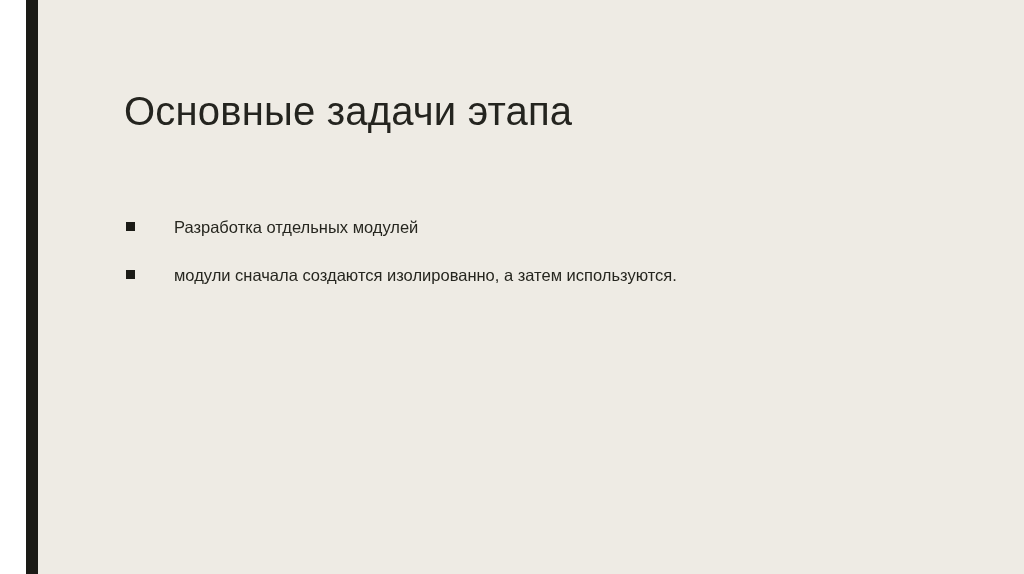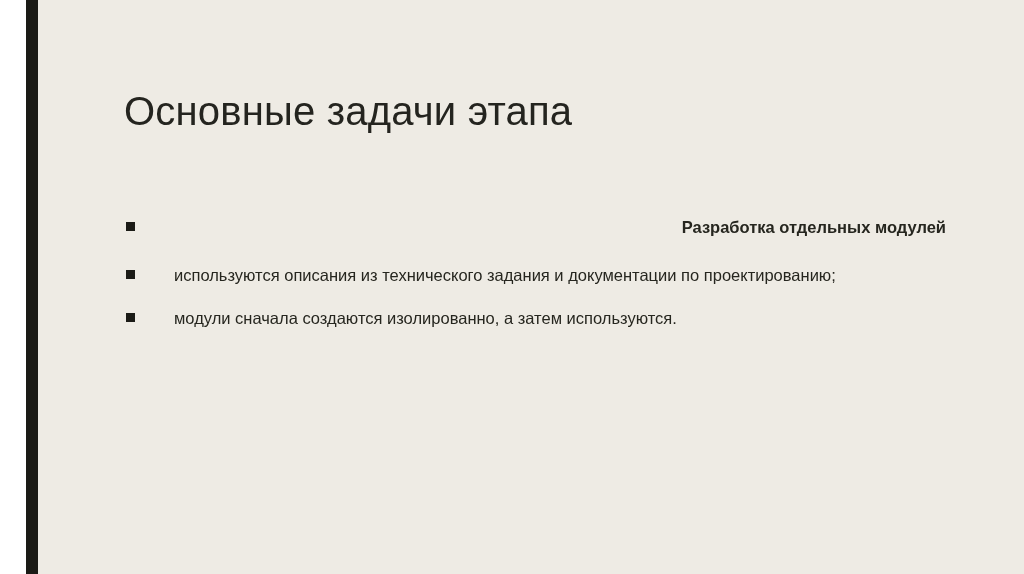--- a/index.html
+++ b/index.html
@@ -68,23 +68,22 @@
   }
   .bullet-item {
     position: relative;
     padding-left: 58px;
     margin-bottom: 18px;
     font-size: 16.5px;
     line-height: 1.55;
     color: #26261f;
   }
   .bullet-item.lead {
-    font-weight: bold;
+    font-weight: normal;
     margin-bottom: 22px;
-    text-align: right;
   }
   .bullet-marker {
     position: absolute;
     left: 10px;
     top: 7px;
     width: 9px;
     height: 9px;
     background: #1b1b16;
     display: block;
   }
@@ -102,21 +101,17 @@
   <div class="content">
     <h1 class="slide-title">Основные задачи этапа</h1>
 
     <ul class="bullet-list">
       <li class="bullet-item lead">
         <span class="bullet-marker"></span>
         <span class="bullet-text">Разработка отдельных модулей</span>
       </li>
       <li class="bullet-item">
         <span class="bullet-marker"></span>
-        <span class="bullet-text">используются описания из технического задания и документации по проектированию;</span>
-      </li>
-      <li class="bullet-item">
-        <span class="bullet-marker"></span>
         <span class="bullet-text">модули сначала создаются изолированно, а затем используются.</span>
       </li>
     </ul>
   </div>
 </div>
 
 </body></html>

